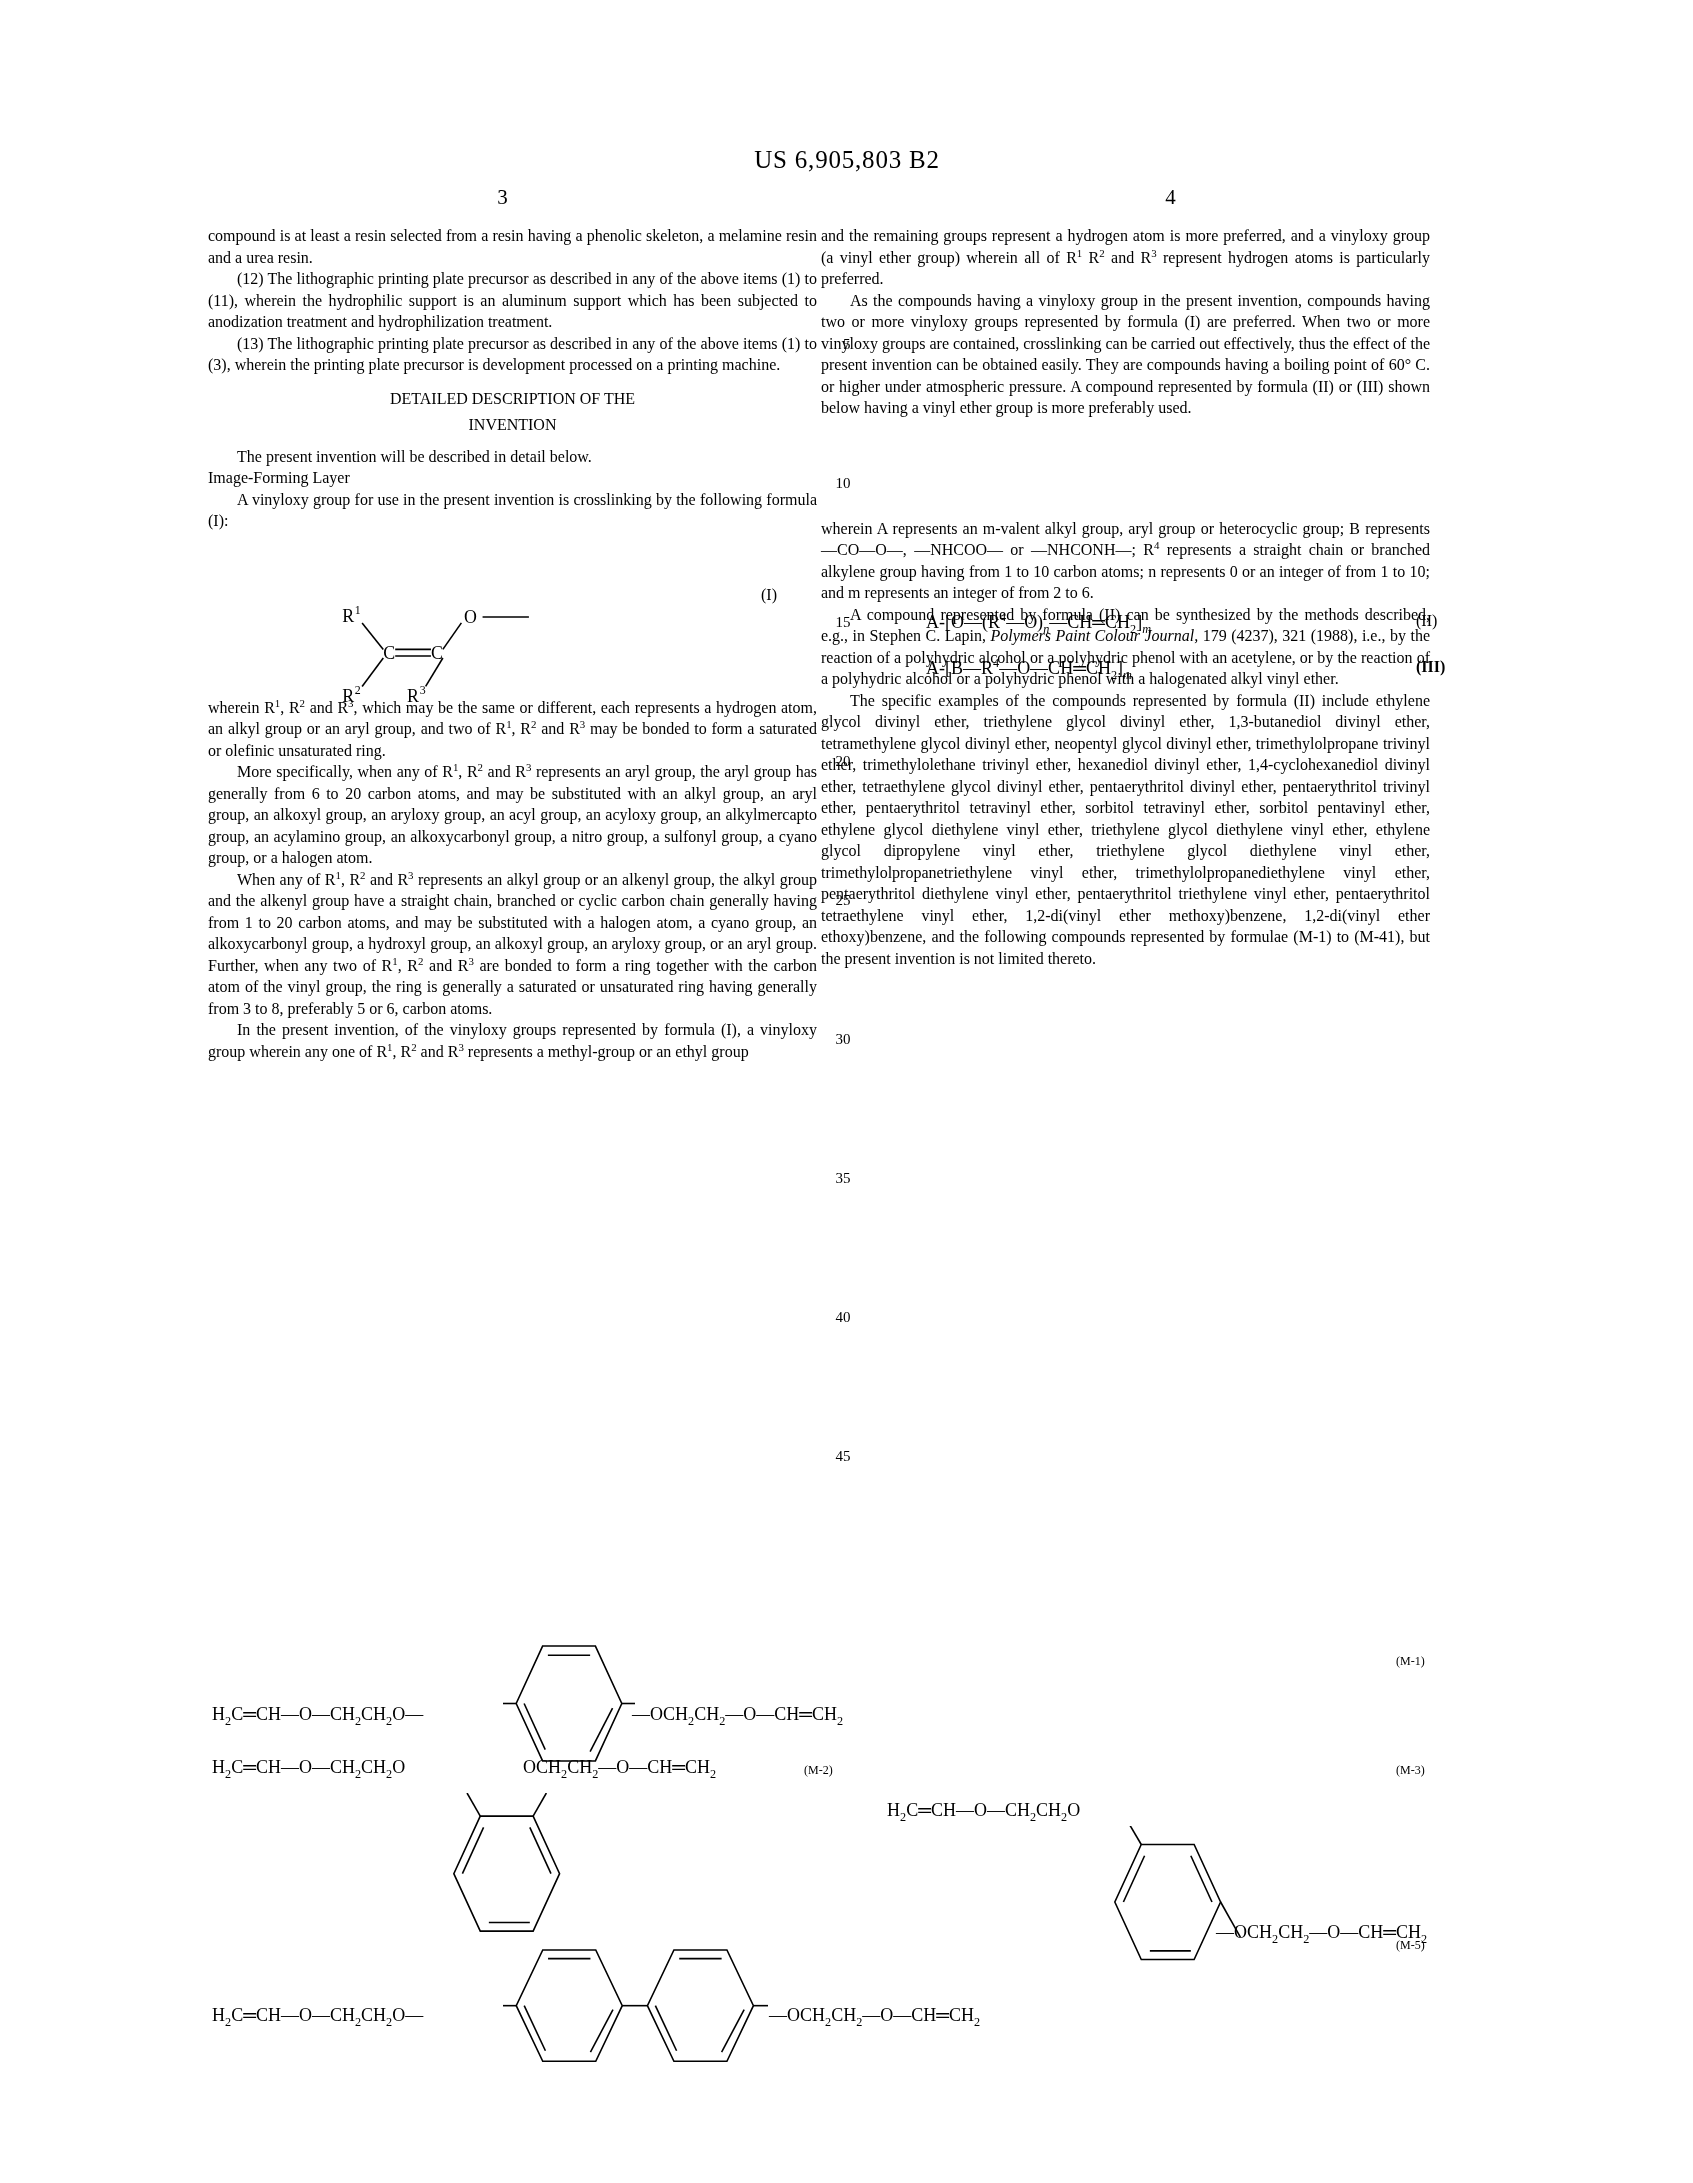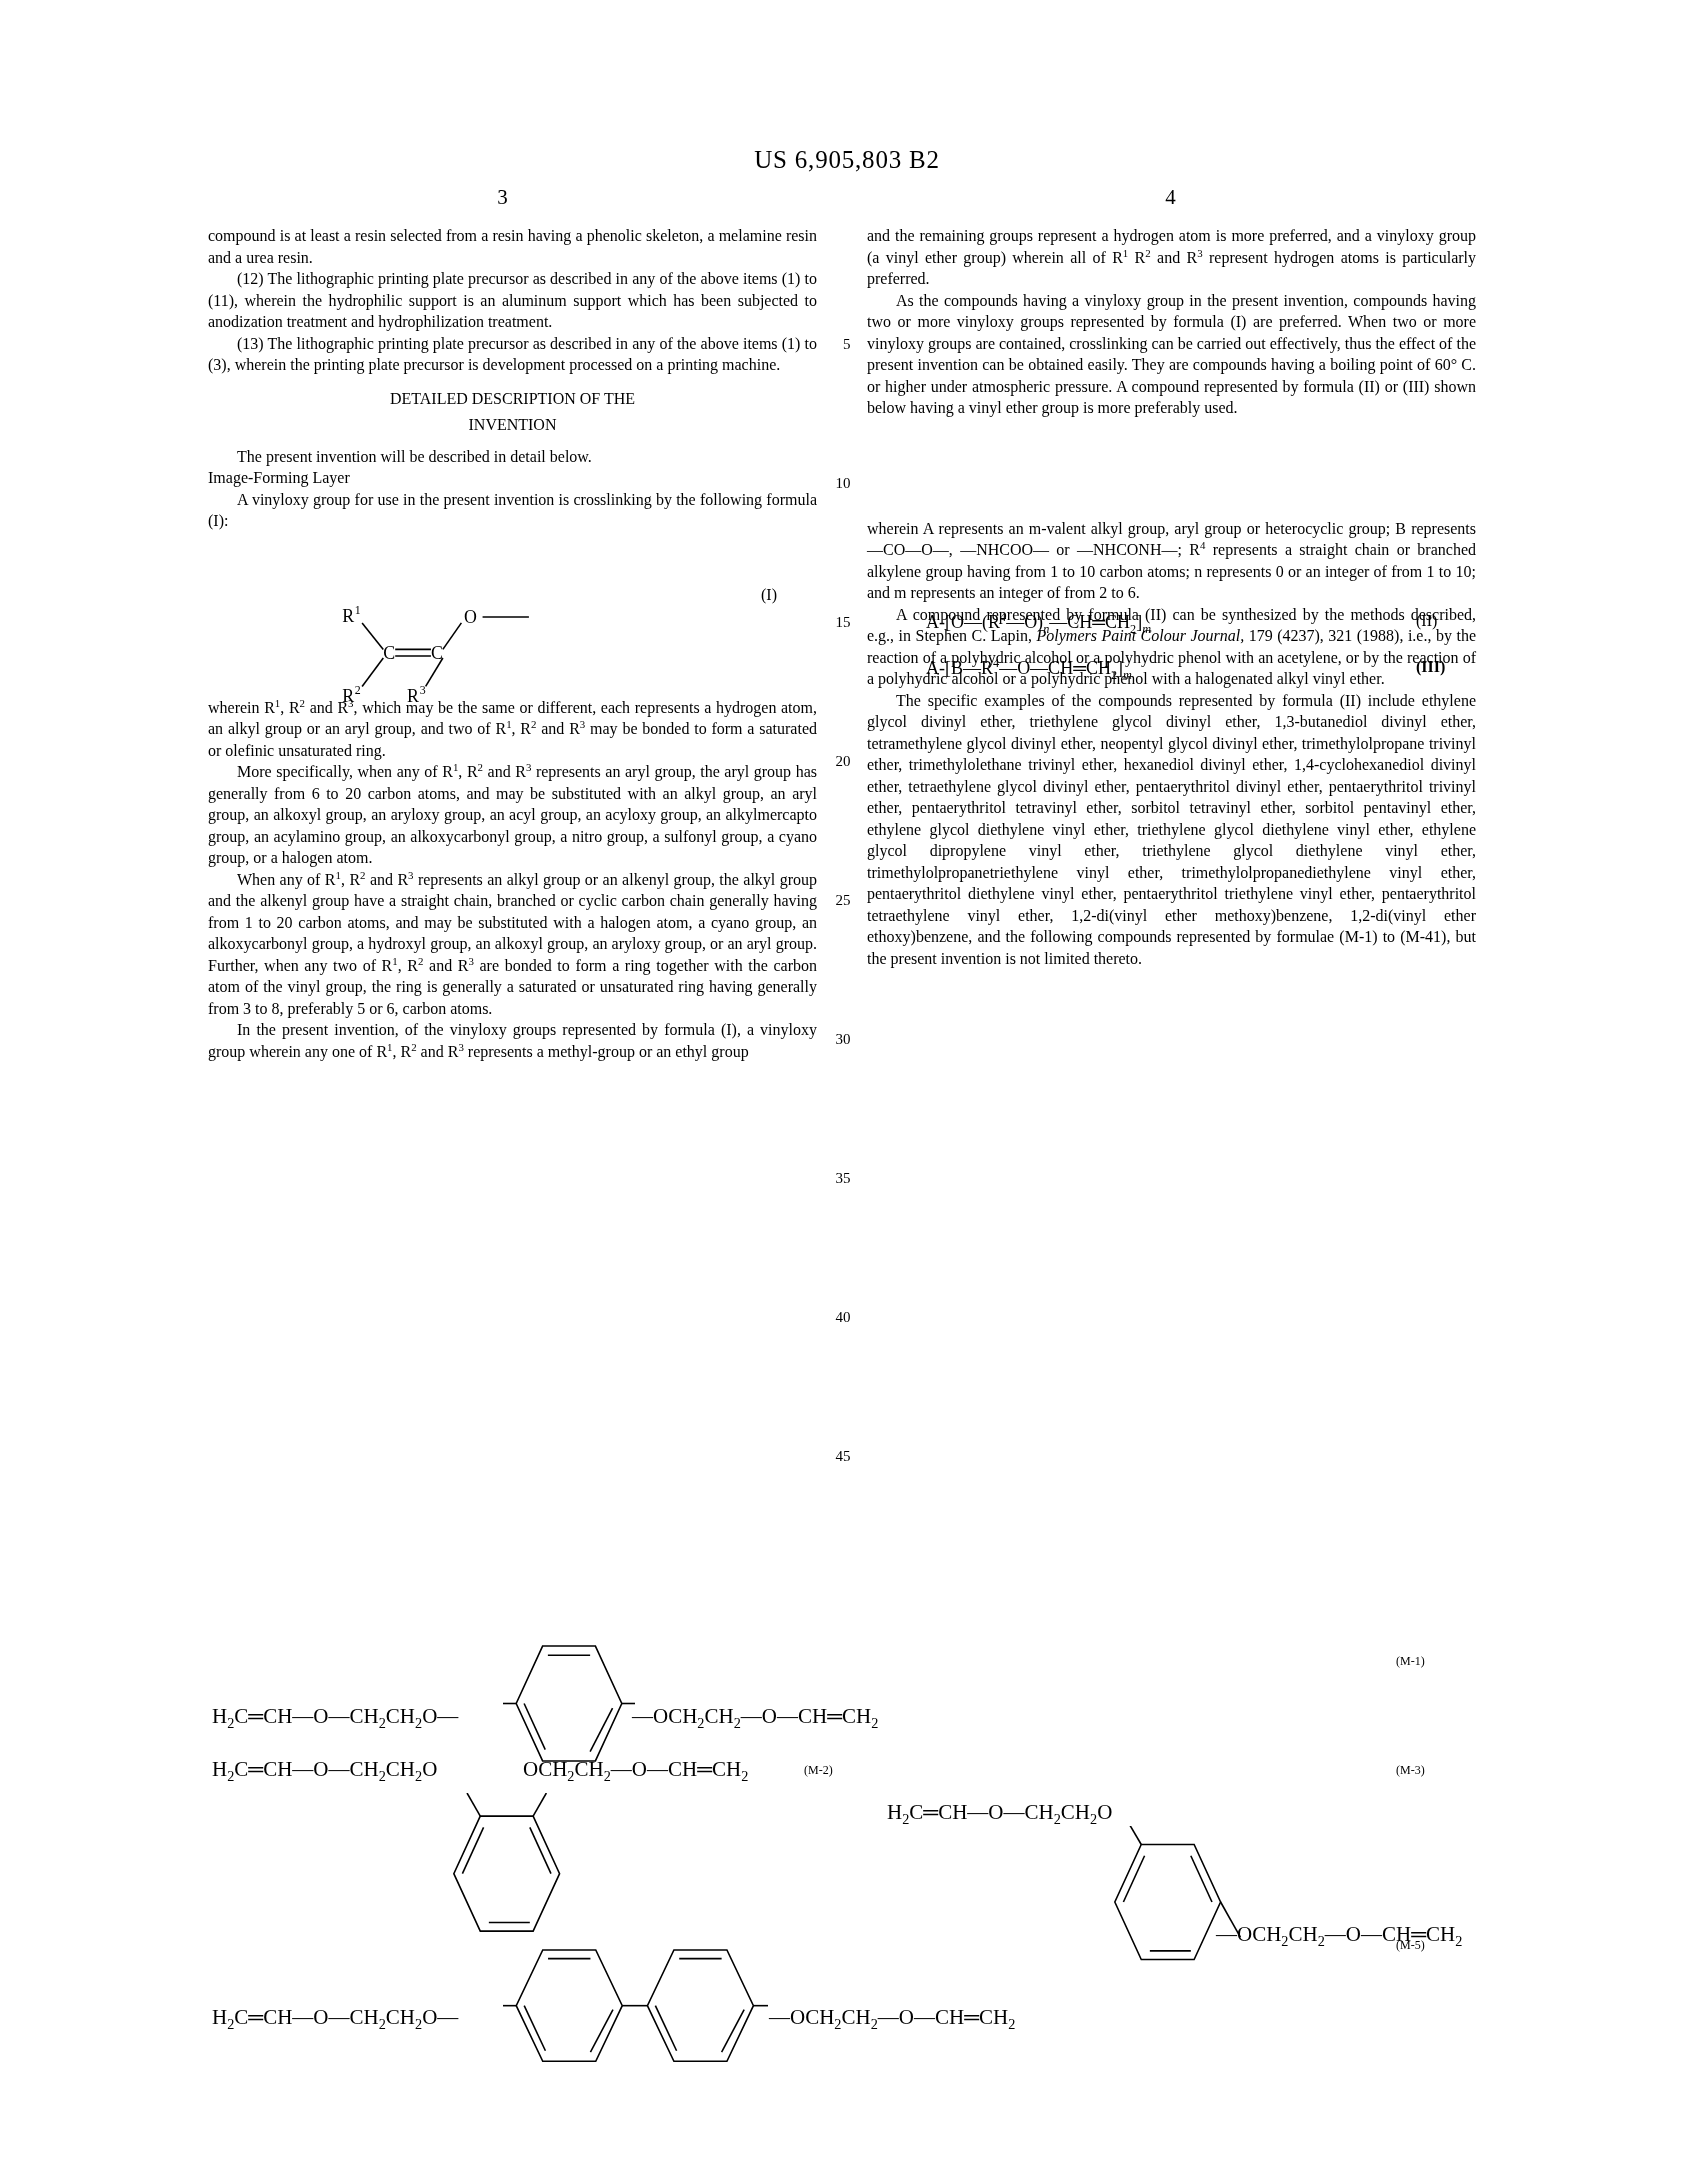--- a/index.html
+++ b/index.html
@@ -42,21 +42,21 @@
   .column {
     position: absolute;
     top: 225px;
     width: 609px;
     font-size: 16px;
     line-height: 1.345;
     text-align: justify;
     text-justify: inter-word;
   }
   .column.left { left: 208px; }
-  .column.right { left: 867px; }
+  .column.right { left: 821px; }
 
   .column p {
     margin: 0;
     text-indent: 29px;
   }
   .column p.noindent { text-indent: 0; }
 
   .center-head {
     text-align: center;
     text-indent: 0 !important;
@@ -110,21 +110,21 @@
   .scheme-label {
     position: absolute;
     font-size: 12px;
     text-align: right;
   }
   .scheme {
     position: absolute;
   }
   .mol-text {
     position: absolute;
-    font-size: 21px;
+    font-size: 18px;
     white-space: nowrap;
     font-family: Liberation Serif, serif;
   }
 </style>
 </head>
 <body>
 
 <div class="page">
 
   <div class="patent-number">US 6,905,803 B2</div>

